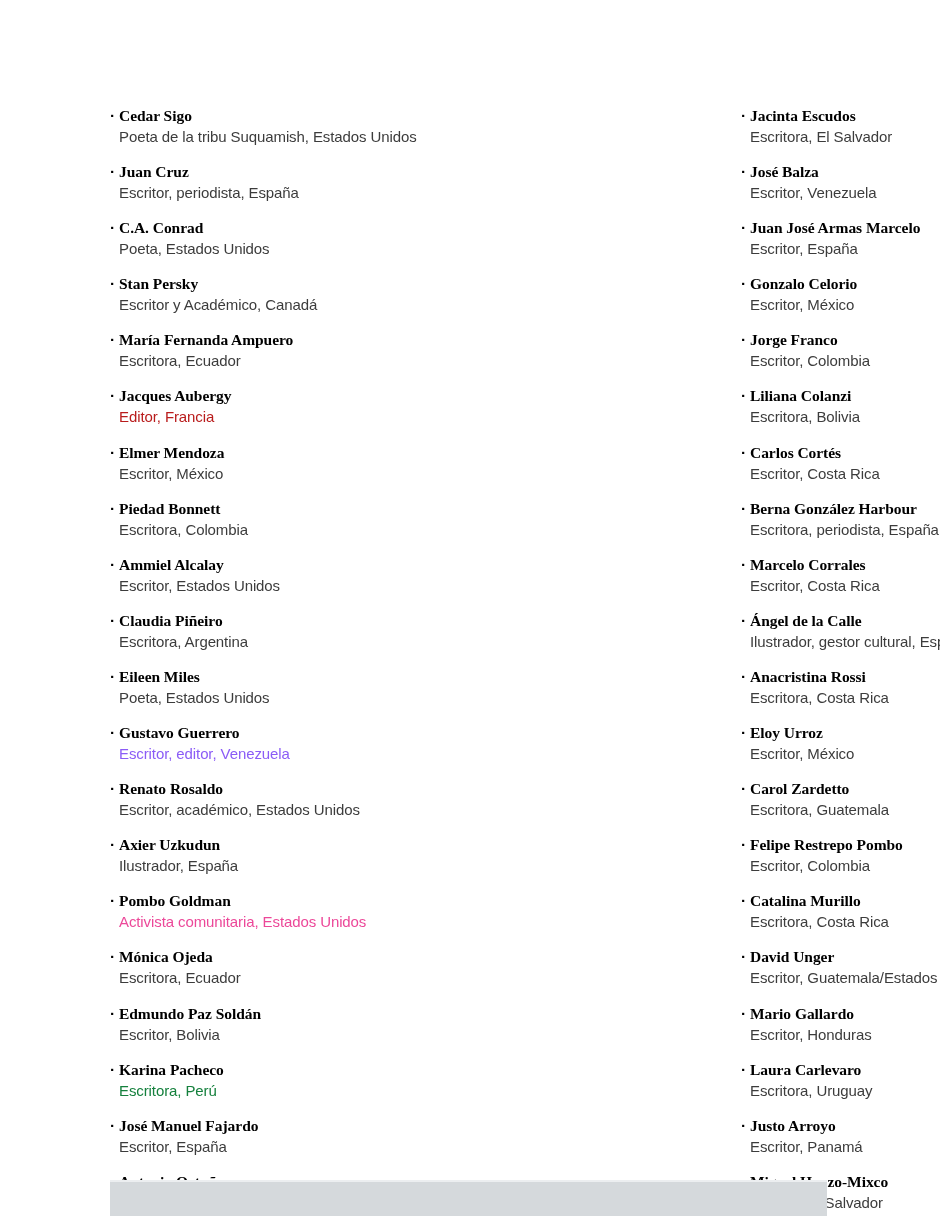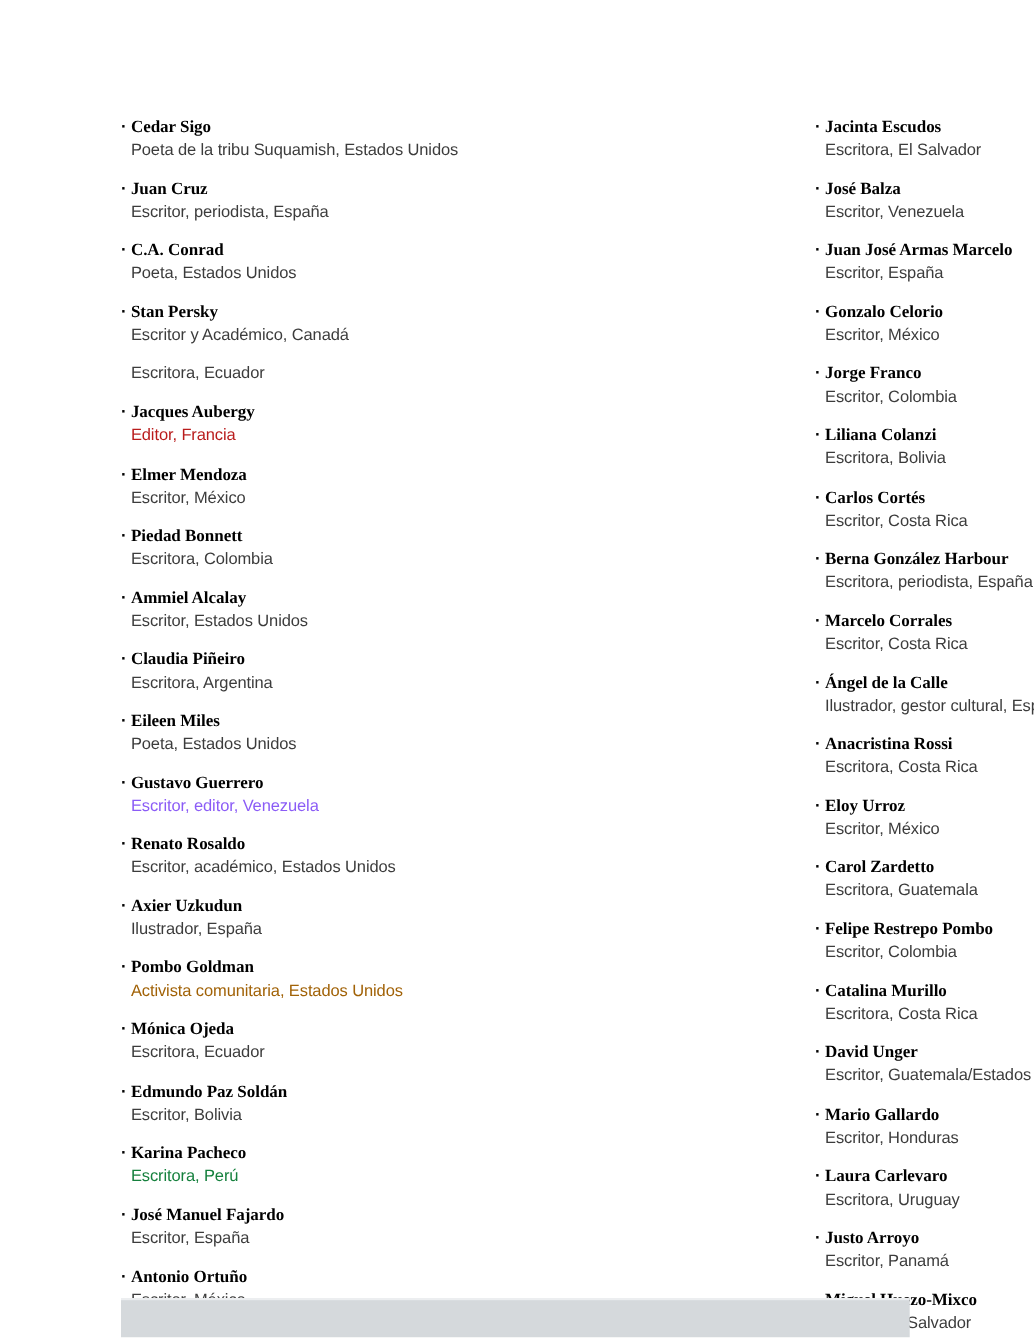--- a/index.html
+++ b/index.html
@@ -98,20 +98,21 @@
         </div>
         <div class="entry">
           <div class="entry-head" style="color: rgb(0, 0, 0);"><span class="bullet">·</span><span class="entry-name">C.A. Conrad</span></div>
           <div class="entry-desc" style="color: rgb(60, 60, 60);">Poeta, Estados Unidos</div>
         </div>
         <div class="entry">
           <div class="entry-head" style="color: rgb(0, 0, 0);"><span class="bullet">·</span><span class="entry-name">Stan Persky</span></div>
           <div class="entry-desc" style="color: rgb(60, 60, 60);">Escritor y Académico, Canadá</div>
         </div>
         <div class="entry">
+          <div class="entry-head" style="color: rgb(0, 0, 0);"><span class="bullet">·</span><span class="entry-name">María Fernanda Ampuero</span></div>
           <div class="entry-desc" style="color: rgb(60, 60, 60);">Escritora, Ecuador</div>
         </div>
         <div class="entry">
           <div class="entry-head" style="color: rgb(0, 0, 0);"><span class="bullet">·</span><span class="entry-name">Jacques Aubergy</span></div>
           <div class="entry-desc" style="color: #b91c1c;">Editor, Francia</div>
         </div>
         <div class="entry">
           <div class="entry-head" style="color: rgb(0, 0, 0);"><span class="bullet">·</span><span class="entry-name">Elmer Mendoza</span></div>
           <div class="entry-desc" style="color: rgb(60, 60, 60);">Escritor, México</div>
         </div>
@@ -138,21 +139,21 @@
         <div class="entry">
           <div class="entry-head" style="color: rgb(0, 0, 0);"><span class="bullet">·</span><span class="entry-name">Renato Rosaldo</span></div>
           <div class="entry-desc" style="color: rgb(60, 60, 60);">Escritor, académico, Estados Unidos</div>
         </div>
         <div class="entry">
           <div class="entry-head" style="color: rgb(0, 0, 0);"><span class="bullet">·</span><span class="entry-name">Axier Uzkudun</span></div>
           <div class="entry-desc" style="color: rgb(60, 60, 60);">Ilustrador, España</div>
         </div>
         <div class="entry">
           <div class="entry-head" style="color: rgb(0, 0, 0);"><span class="bullet">·</span><span class="entry-name">Pombo Goldman</span></div>
-          <div class="entry-desc" style="color: #a16207;">Activista comunitaria, Estados Unidos</div>
+          <div class="entry-desc" style="color: #ec4899;">Activista comunitaria, Estados Unidos</div>
         </div>
         <div class="entry">
           <div class="entry-head" style="color: rgb(0, 0, 0);"><span class="bullet">·</span><span class="entry-name">Mónica Ojeda</span></div>
           <div class="entry-desc" style="color: rgb(60, 60, 60);">Escritora, Ecuador</div>
         </div>
         <div class="entry">
           <div class="entry-head" style="color: rgb(0, 0, 0);"><span class="bullet">·</span><span class="entry-name">Edmundo Paz Soldán</span></div>
           <div class="entry-desc" style="color: rgb(60, 60, 60);">Escritor, Bolivia</div>
         </div>
         <div class="entry">

